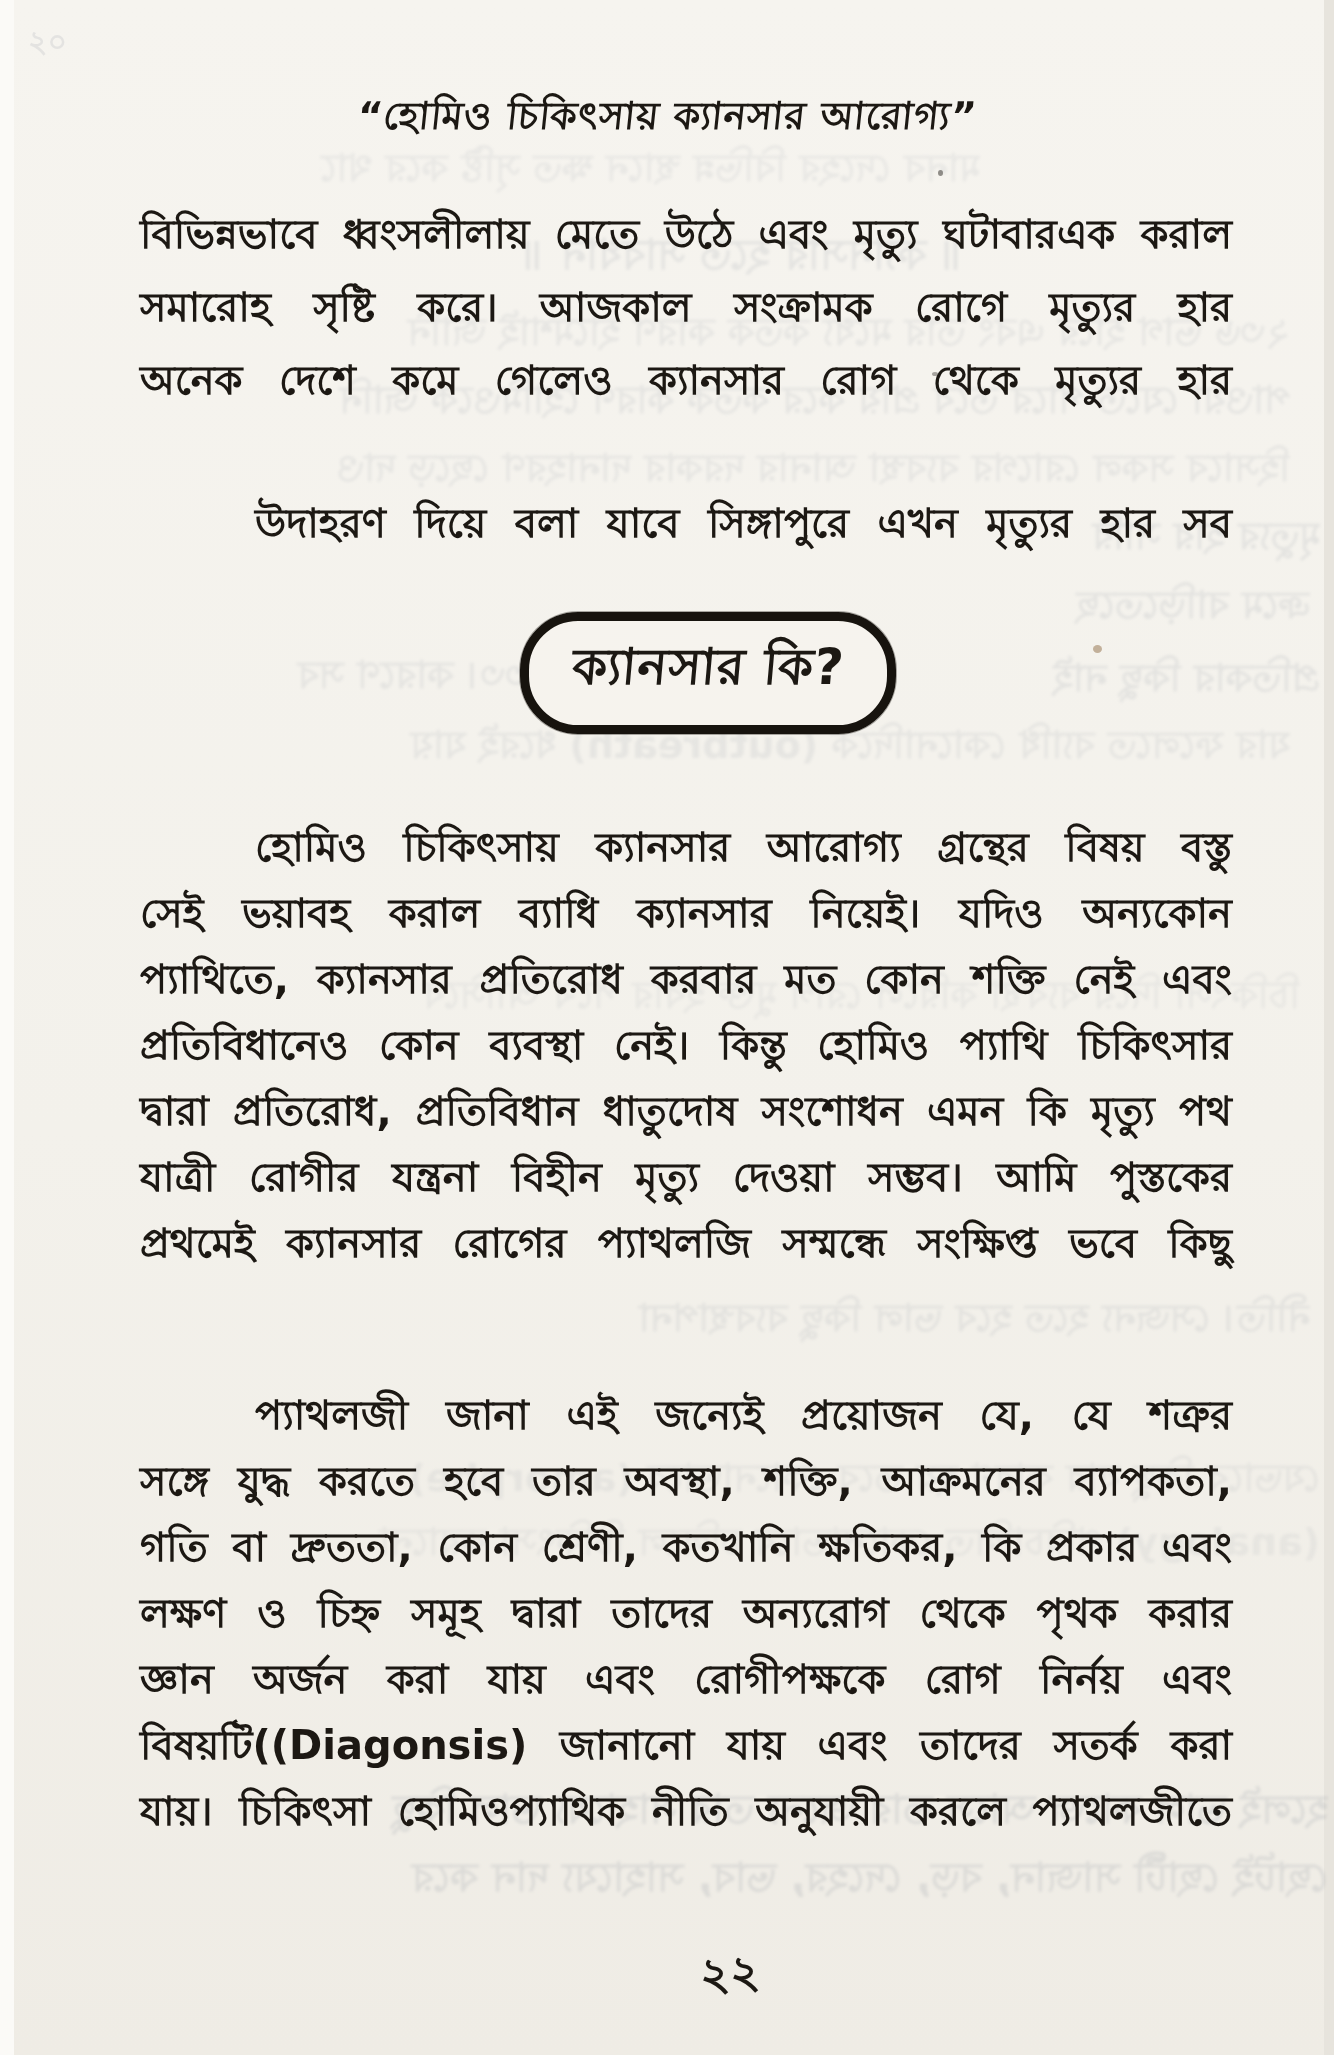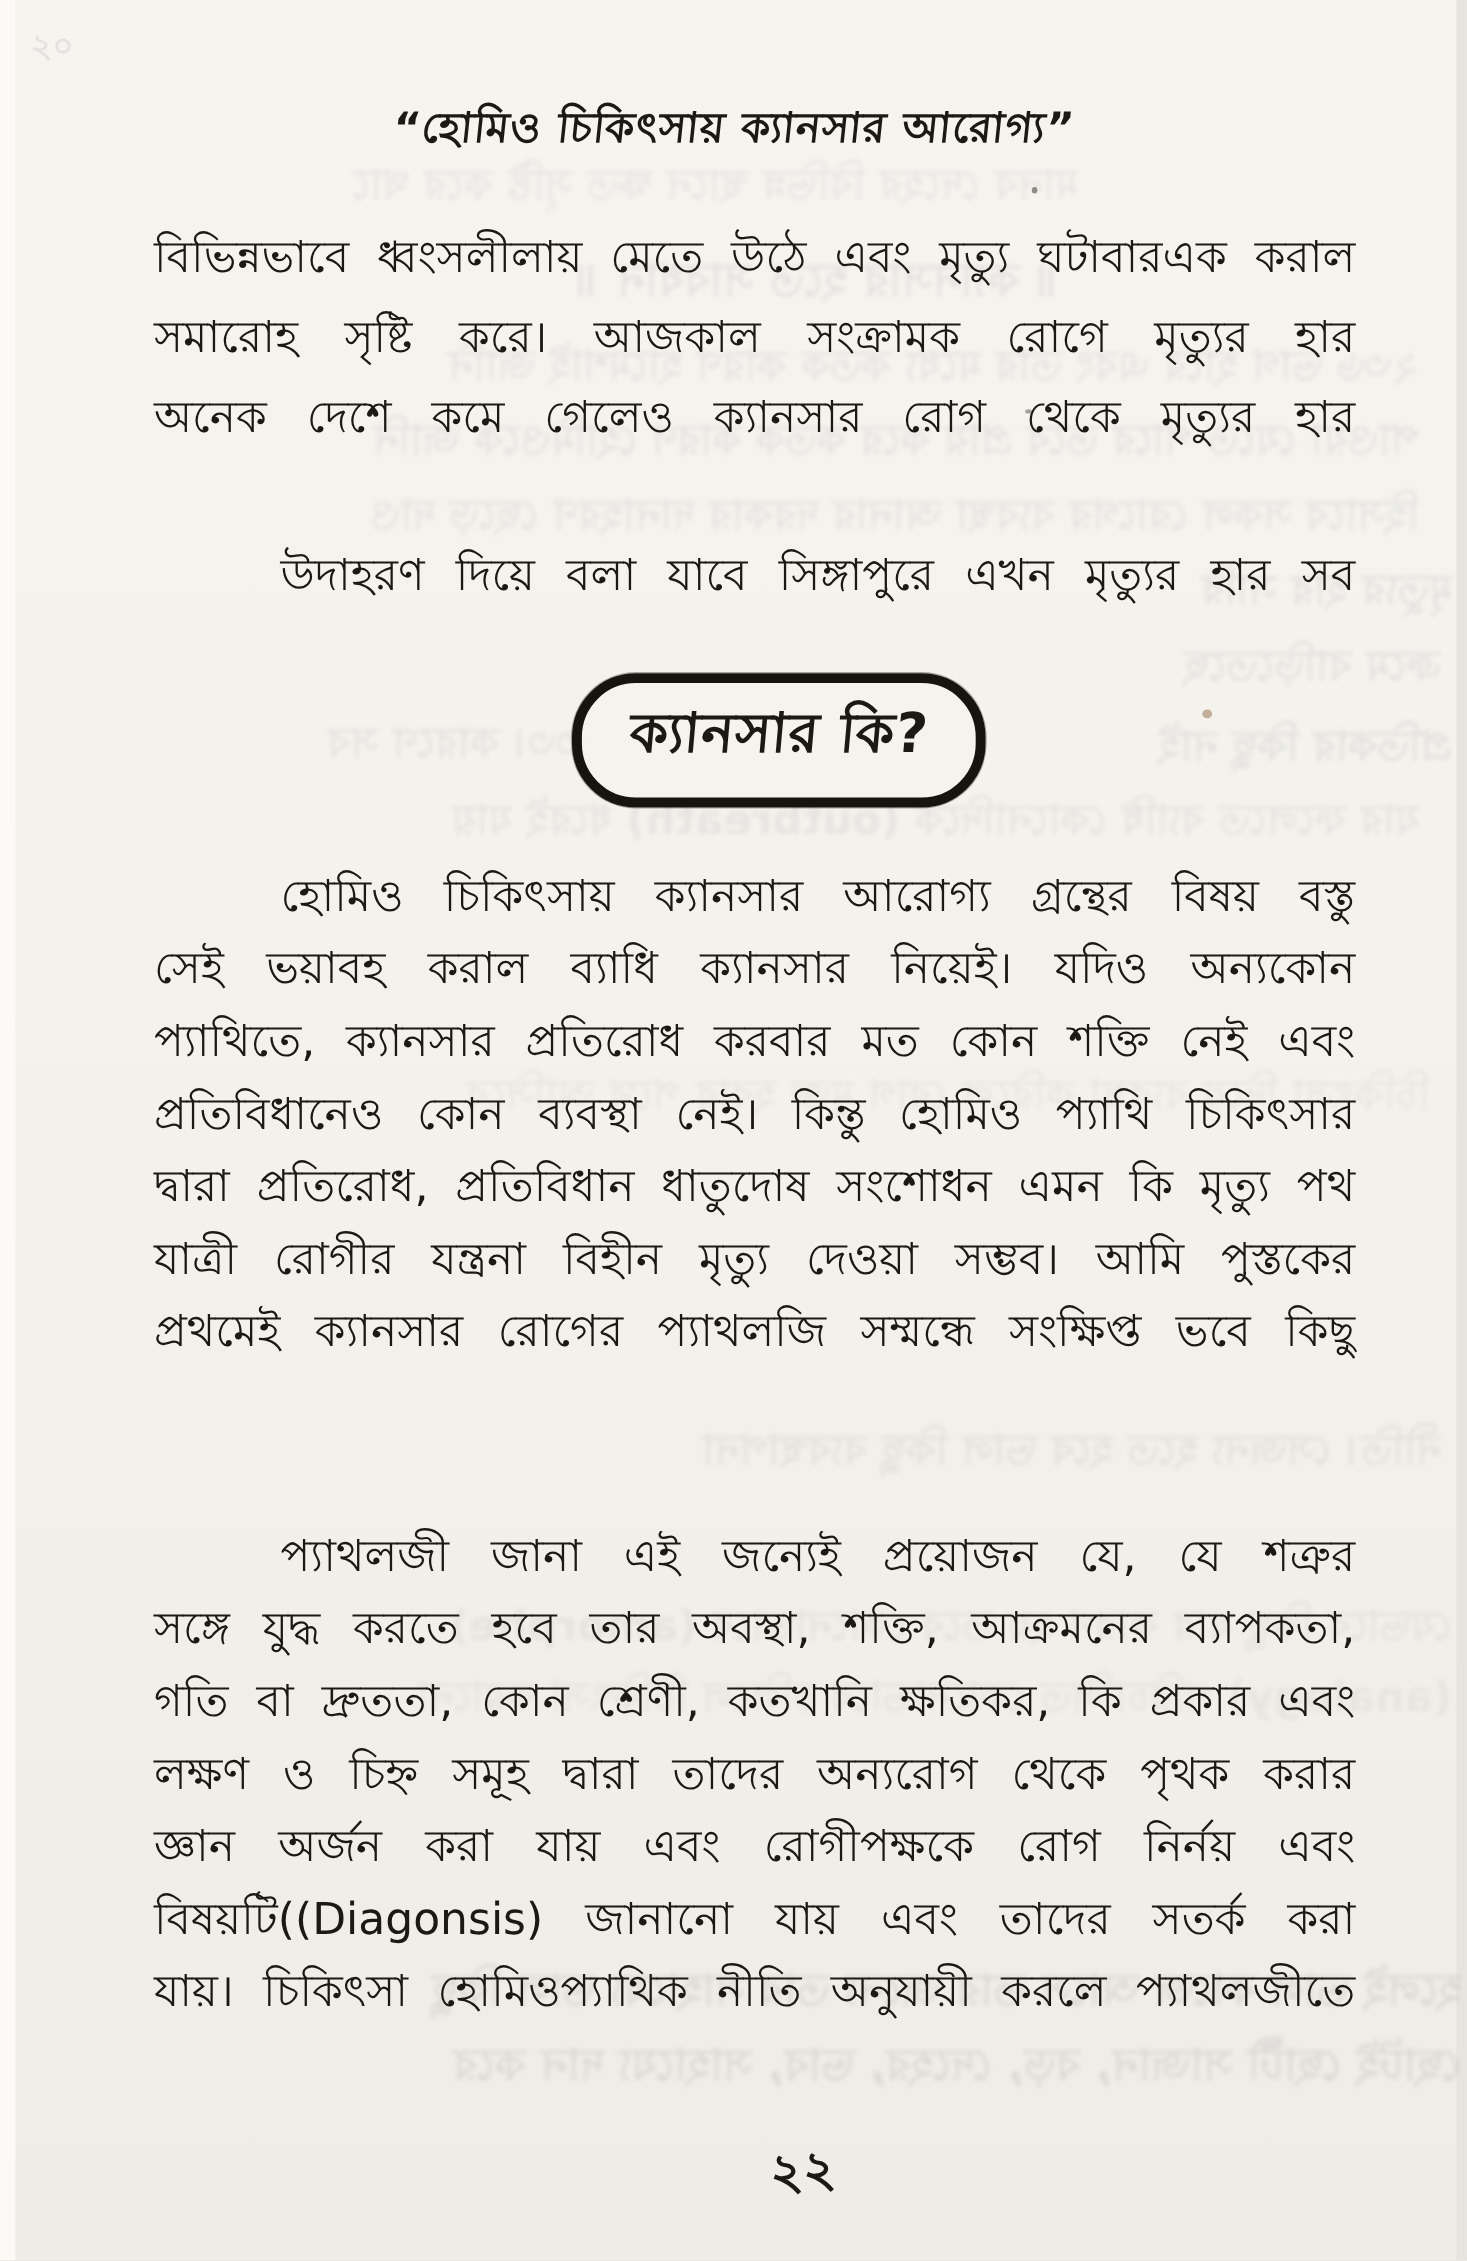--- a/index.html
+++ b/index.html
@@ -19,25 +19,25 @@
     text-align:center;font-size:38px;font-weight:700;
     transform:skewX(-6deg);
     letter-spacing:1px;
   }
   .corner-mark{
     position:absolute;top:18px;left:28px;font-size:30px;font-weight:700;
     color:#7c8494;opacity:.14;
   }
   .para{
     position:absolute;left:140px;width:1092px;
-    font-size:40px;font-weight:400;
+    font-size:40px;font-weight:700;
   }
   .para0{top:198px;line-height:73px;}
   .para1{top:488px;line-height:70px;}
-  .para2{top:782px;line-height:66px;}
+  .para2{top:814px;line-height:66px;}
   .para3{top:1382px;line-height:66px;}
   .line{
     text-align:justify;text-align-last:justify;text-justify:inter-word;
     white-space:normal;
   }
   .line.indent{text-indent:115px;}
   .line.last{text-align-last:left;}
   .section-pill{
     position:absolute;top:612px;left:520px;width:358px;height:104px;
     border:9px solid #17130e;border-radius:58px;

